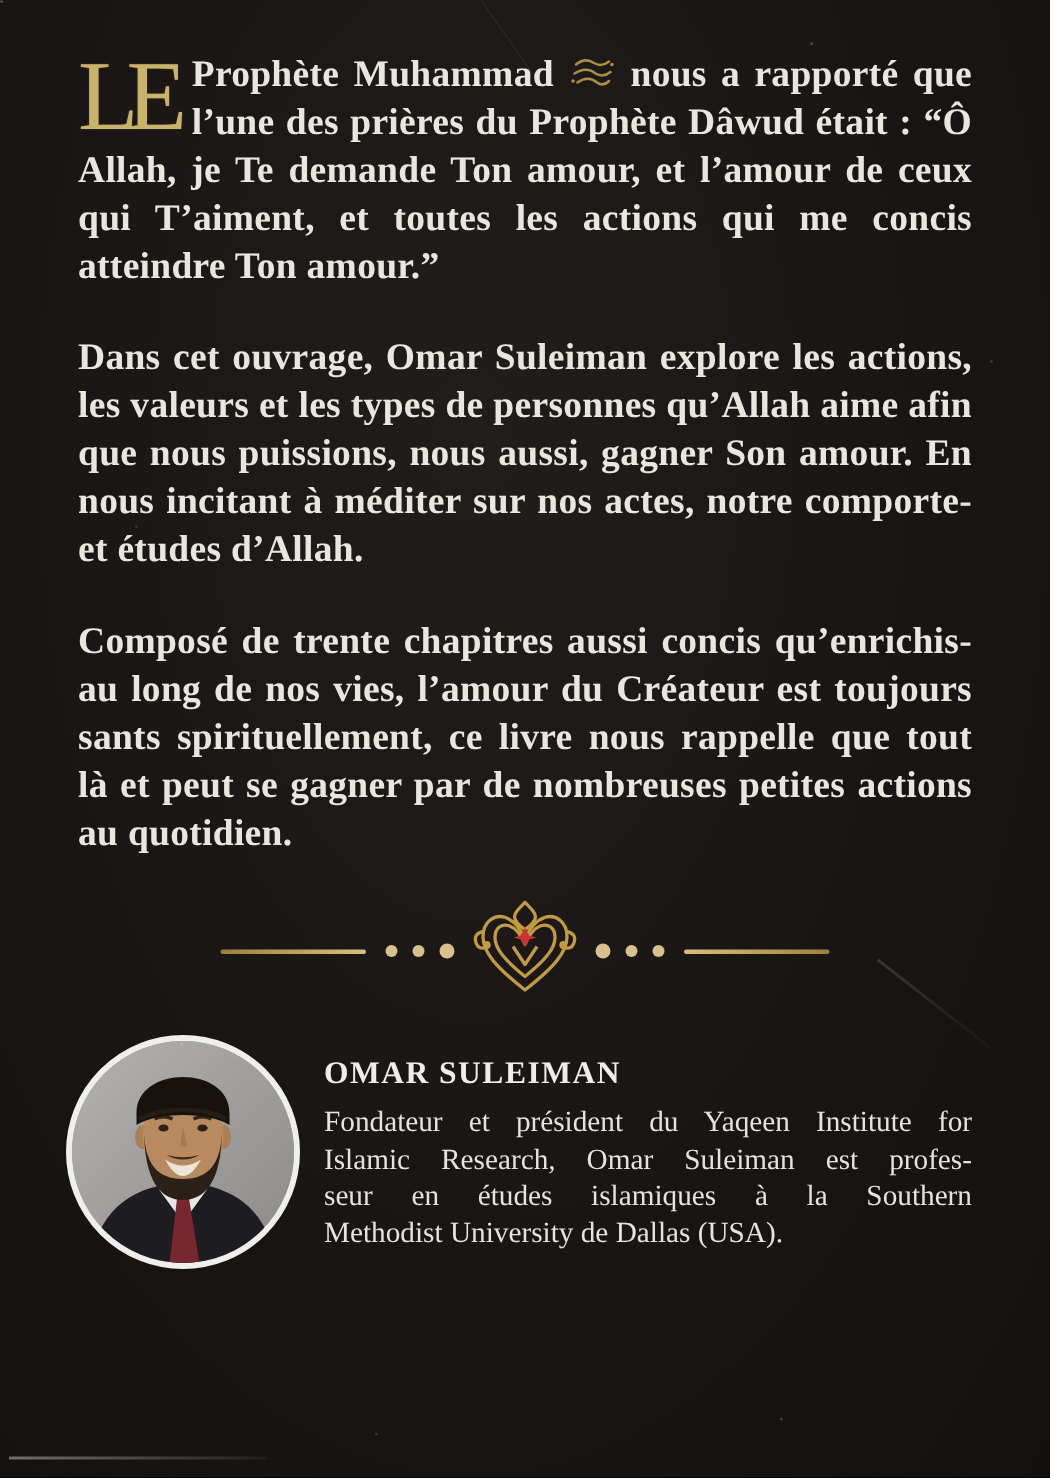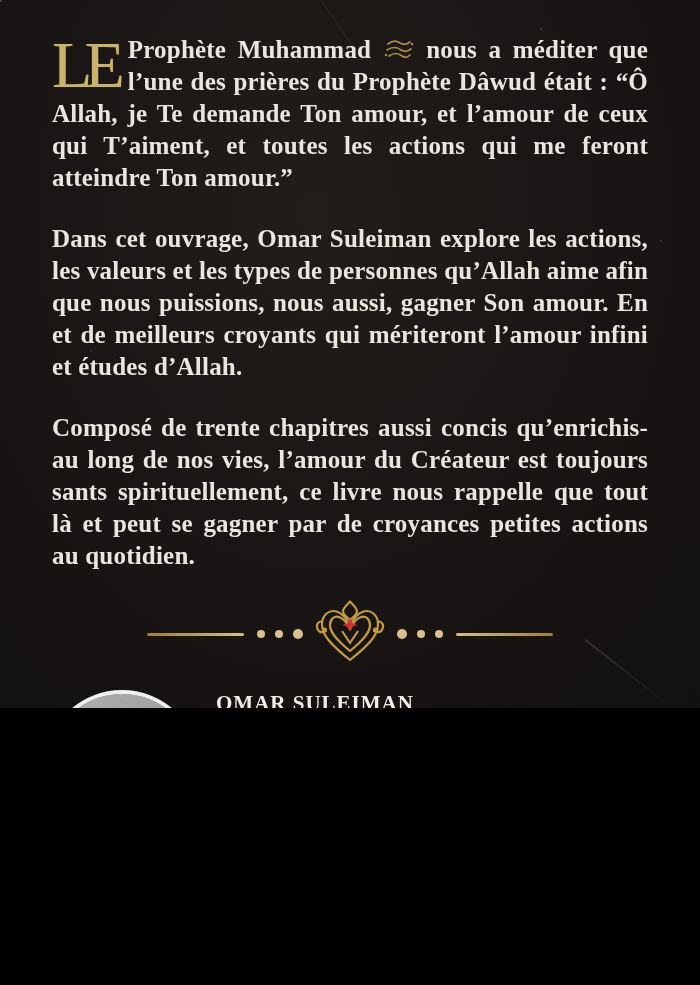--- a/index.html
+++ b/index.html
@@ -1,18 +1,18 @@
 <!DOCTYPE html>
 <html><head>
 <meta charset="utf-8">
 <style>
   html,body{margin:0;padding:0;background:#000;}
   .page{
     position:relative;
-    width:700px;height:708px;
+    width:700px;height:985px;
     overflow:hidden;
     background:radial-gradient(ellipse at 45% 30%, #201d1b 0%, #181514 55%, #131110 100%);
     font-family:"Liberation Serif", serif;
     color:#e9e6e0;
   }
   .text-col{padding:34px 52px 0 52px;}
   .para{font-size:25px;line-height:32px;font-weight:bold;letter-spacing:.2px;}
   .para + .para{margin-top:29px;}
   .tline{text-align:justify;}
   .jline{text-align:justify;text-align-last:justify;-moz-text-align-last:justify;}
@@ -43,21 +43,21 @@
   
   .author{display:flex;margin-top:24px;padding:0 52px 0 44px;}
   .photo{
     width:156px;height:156px;flex-shrink:0;box-sizing:border-box;
     border-radius:50%;border:4px solid #efefec;overflow:hidden;
     background:#9a9a9a;
   }
   .author-text{flex:1;margin-left:16px;padding-top:1px;min-width:0;}
   .author-name{
     font-size:21px;font-weight:bold;letter-spacing:1px;
-    color:#f0ede8;margin:0 0 9px 0;
+    color:#f0ede8;margin:12px 0 9px 0;
   }
   .bio{font-size:19.5px;line-height:24.5px;font-weight:400;color:#e6e3dd;}
   
   .scratch{position:absolute;pointer-events:none;}
   .scratch1{left:6px;top:971px;width:172px;height:2px;
     background:linear-gradient(90deg,rgba(205,202,195,.5),rgba(205,202,195,.06));}
   .scratch2{left:575px;top:668px;width:95px;height:2px;transform:rotate(38deg);
     background:linear-gradient(90deg,rgba(222,220,212,.16),rgba(222,220,212,.02));}
   .scratch3{left:300px;top:20px;width:70px;height:1px;transform:rotate(55deg);
     background:rgba(255,255,255,.06);}
@@ -84,43 +84,43 @@
         <span>Prophète Muhammad</span>
         <svg class="pbuh" width="32" height="24" viewBox="0 0 32 24">
           <g stroke="#ab8f45" fill="none" stroke-width="1.7" stroke-linecap="round">
             <path d="M5 6 Q11 1 17 5 Q22 8 27 4"></path>
             <path d="M4 12 Q12 7 18 12 Q23 15 28 11"></path>
             <path d="M6 18 Q13 13 19 18 Q23 21 27 17"></path>
           </g>
           <circle cx="29" cy="6" r="1.2" fill="#ab8f45"></circle>
           <circle cx="3" cy="17" r="1.2" fill="#ab8f45"></circle>
         </svg>
-        <span>nous a méditer que</span>
+        <span>nous a rapporté que</span>
       </div>
       <div>
           <div class="tline jline">l’une des prières du Prophète Dâwud était : “Ô</div>
           <div class="tline jline">Allah, je Te demande Ton amour, et l’amour de ceux</div>
-          <div class="tline jline">qui T’aiment, et toutes les actions qui me feront</div>
+          <div class="tline jline">qui T’aiment, et toutes les actions qui me concis</div>
           <div class="tline">atteindre Ton amour.”</div>
         </div>
     </div>
 
     <div class="para">
         <div class="tline jline">Dans cet ouvrage, Omar Suleiman explore les actions,</div>
         <div class="tline jline">les valeurs et les types de personnes qu’Allah aime afin</div>
         <div class="tline jline">que nous puissions, nous aussi, gagner Son amour. En</div>
-        <div class="tline jline">et de meilleurs croyants qui mériteront l’amour infini</div>
+        <div class="tline jline">nous incitant à méditer sur nos actes, notre comporte-</div>
         <div class="tline">et études d’Allah.</div>
       </div>
 
     <div class="para">
         <div class="tline jline">Composé de trente chapitres aussi concis qu’enrichis-</div>
         <div class="tline jline">au long de nos vies, l’amour du Créateur est toujours</div>
         <div class="tline jline">sants spirituellement, ce livre nous rappelle que tout</div>
-        <div class="tline jline">là et peut se gagner par de croyances petites actions</div>
+        <div class="tline jline">là et peut se gagner par de nombreuses petites actions</div>
         <div class="tline">au quotidien.</div>
       </div>
 
   </div>
 
   <div class="divider">
     <div class="div-line left"></div>
     <div class="dot s first"></div>
     <div class="dot s"></div>
     <div class="dot m"></div>
@@ -169,20 +169,26 @@
         <ellipse cx="87" cy="58" rx="3.4" ry="2.4" fill="#2b2118"></ellipse>
         <path d="M55 52 Q61 49 67 52" stroke="#33271a" stroke-width="2.4" fill="none"></path>
         <path d="M81 52 Q87 49 93 52" stroke="#33271a" stroke-width="2.4" fill="none"></path>
         <path d="M74 58 L72 70 Q74 72 77 70 Z" fill="#a87a50"></path>
         <path d="M43 48 C43 16 105 16 105 48 L105 56 C92 47 56 47 43 56 Z" fill="#17120e"></path>
         <path d="M45 52 C60 44 88 44 103 52" stroke="#241d16" stroke-width="3" fill="none"></path>
       </svg>
     </div>
     <div class="author-text">
       <div class="author-name">OMAR SULEIMAN</div>
+      <div class="bio">
+          <div class="tline jline">Fondateur et président du Yaqeen Institute for</div>
+          <div class="tline jline">Islamic Research, Omar Suleiman est profes-</div>
+          <div class="tline jline">seur en études islamiques à la Southern</div>
+          <div class="tline">Methodist University de Dallas (USA).</div>
+        </div>
     </div>
   </div>
 
   <div class="scratch scratch1"></div>
   <div class="scratch scratch2"></div>
   <div class="scratch scratch3"></div>
   <div class="speck"></div>
 
 </div>
 

